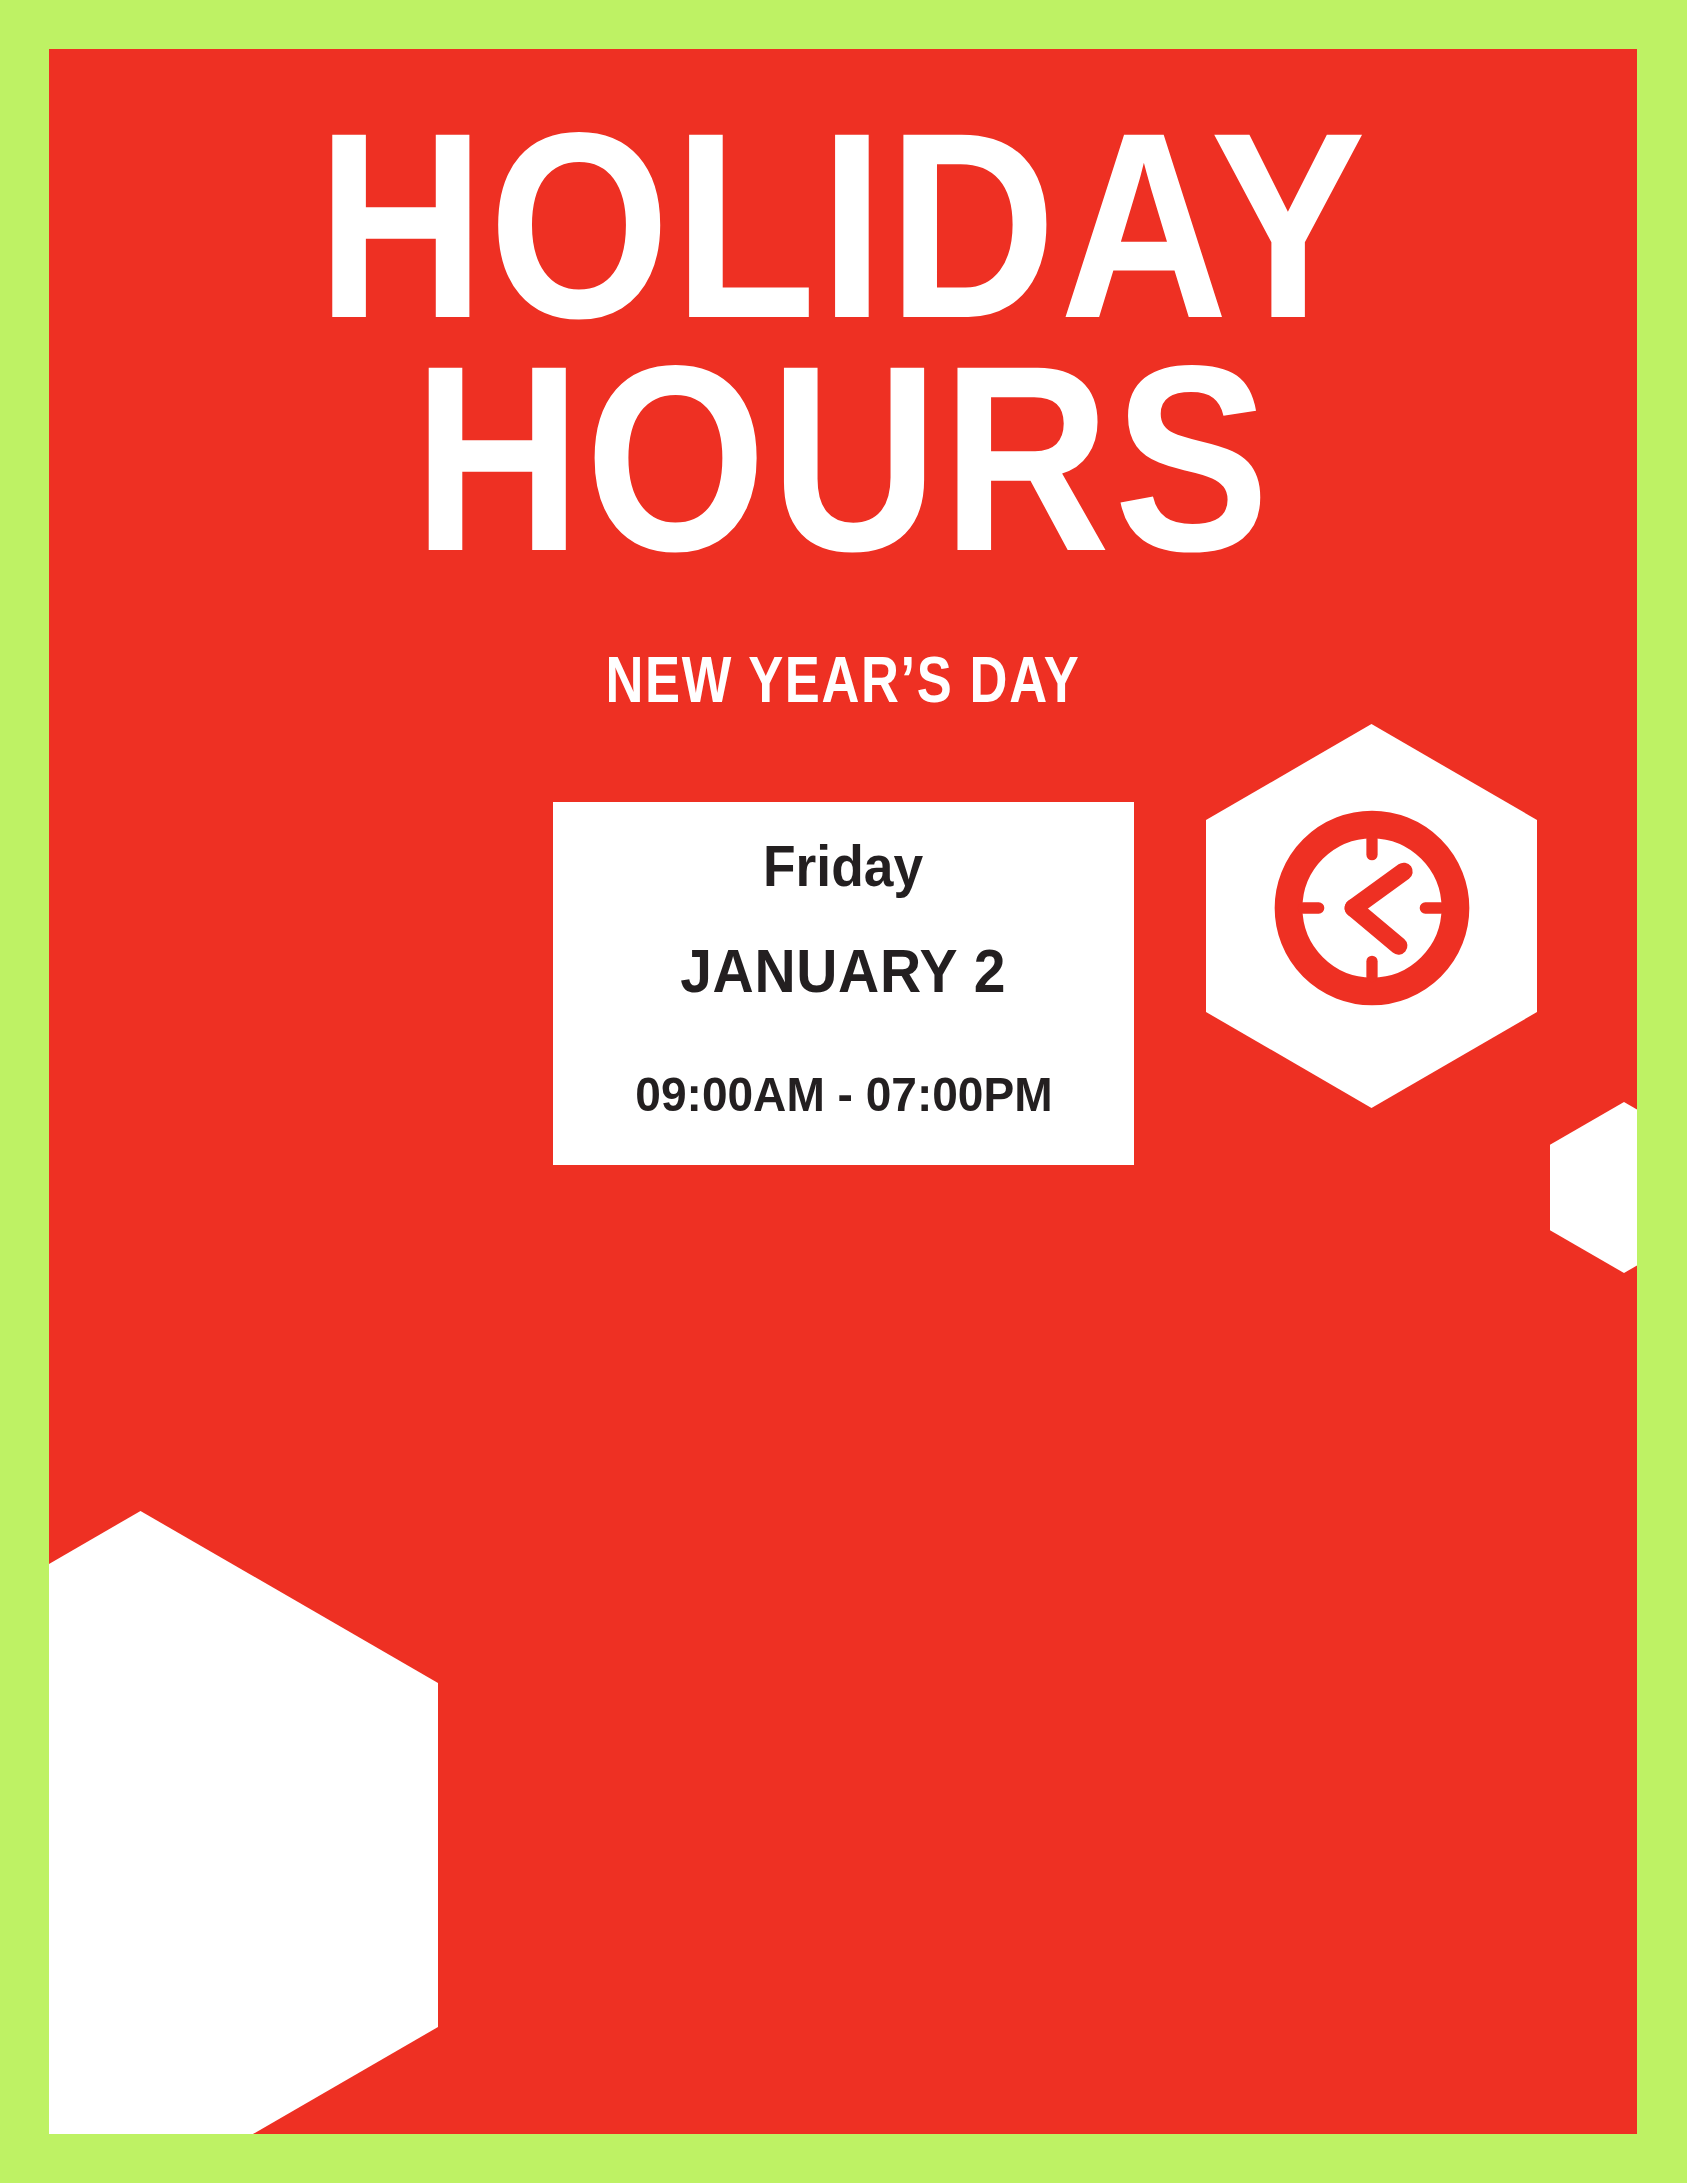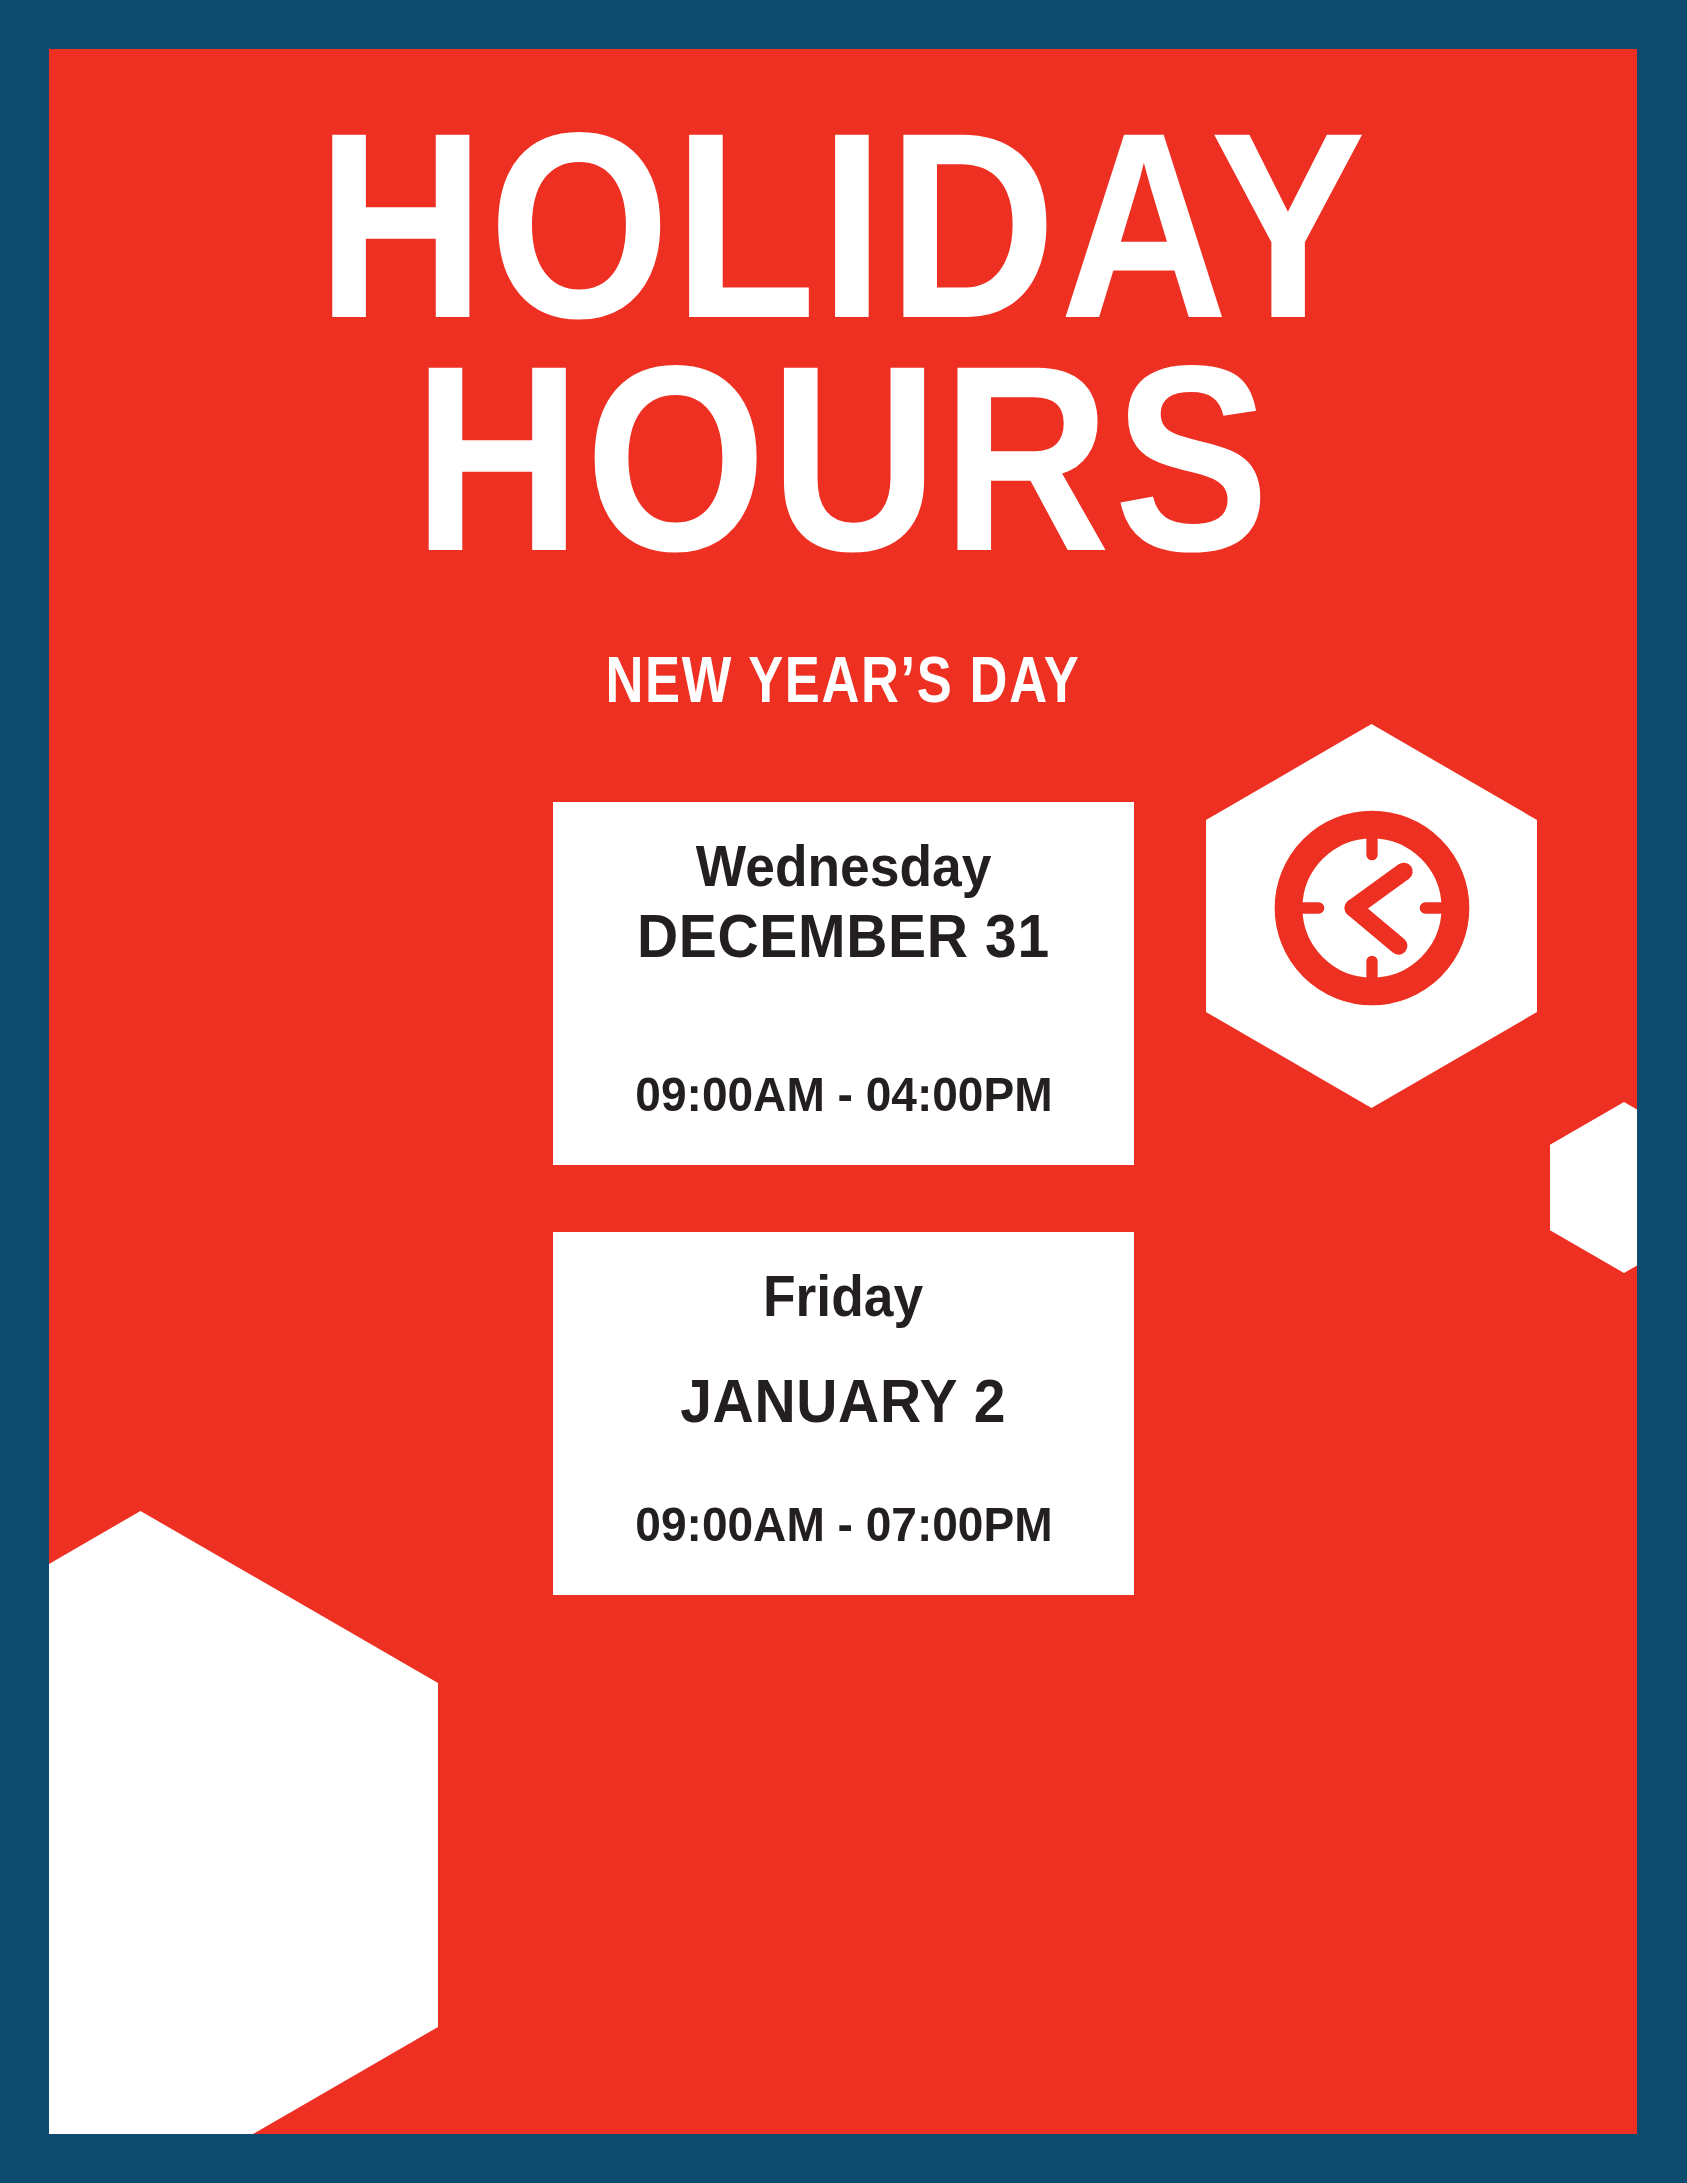--- a/index.html
+++ b/index.html
@@ -15,21 +15,21 @@
     font-family: "Liberation Sans", sans-serif;
     -webkit-font-smoothing: antialiased;
   }
 
   
   #poster {
     position: absolute;
     left: 0; top: 0;
     width: 1687px;
     height: 2183px;
-    background: #0c4a6e;
+    background: #bef264;
     overflow: hidden;
   }
 
   #red-panel {
     position: absolute;
     left: 49px;
     top: 49px;
     width: 1588px;
     height: 2085px;
     background: #ee3023;
@@ -197,25 +197,20 @@
 
     <div id="title-block">
       <span class="title-line">HOLIDAY</span>
       <span class="title-line">HOURS</span>
     </div>
 
     <div id="subtitle">NEW YEAR’S DAY</div>
 
     <div id="cards">
 
-      <div class="card">
-        <div class="card-weekday">Wednesday</div>
-        <div class="card-date">DECEMBER 31</div>
-        <div class="card-time">09:00AM - 04:00PM</div>
-      </div>
 
 
       <div class="card">
         <div class="card-weekday">Friday</div>
         <div class="card-date">JANUARY 2</div>
         <div class="card-time">09:00AM - 07:00PM</div>
       </div>
 
     </div>
 

